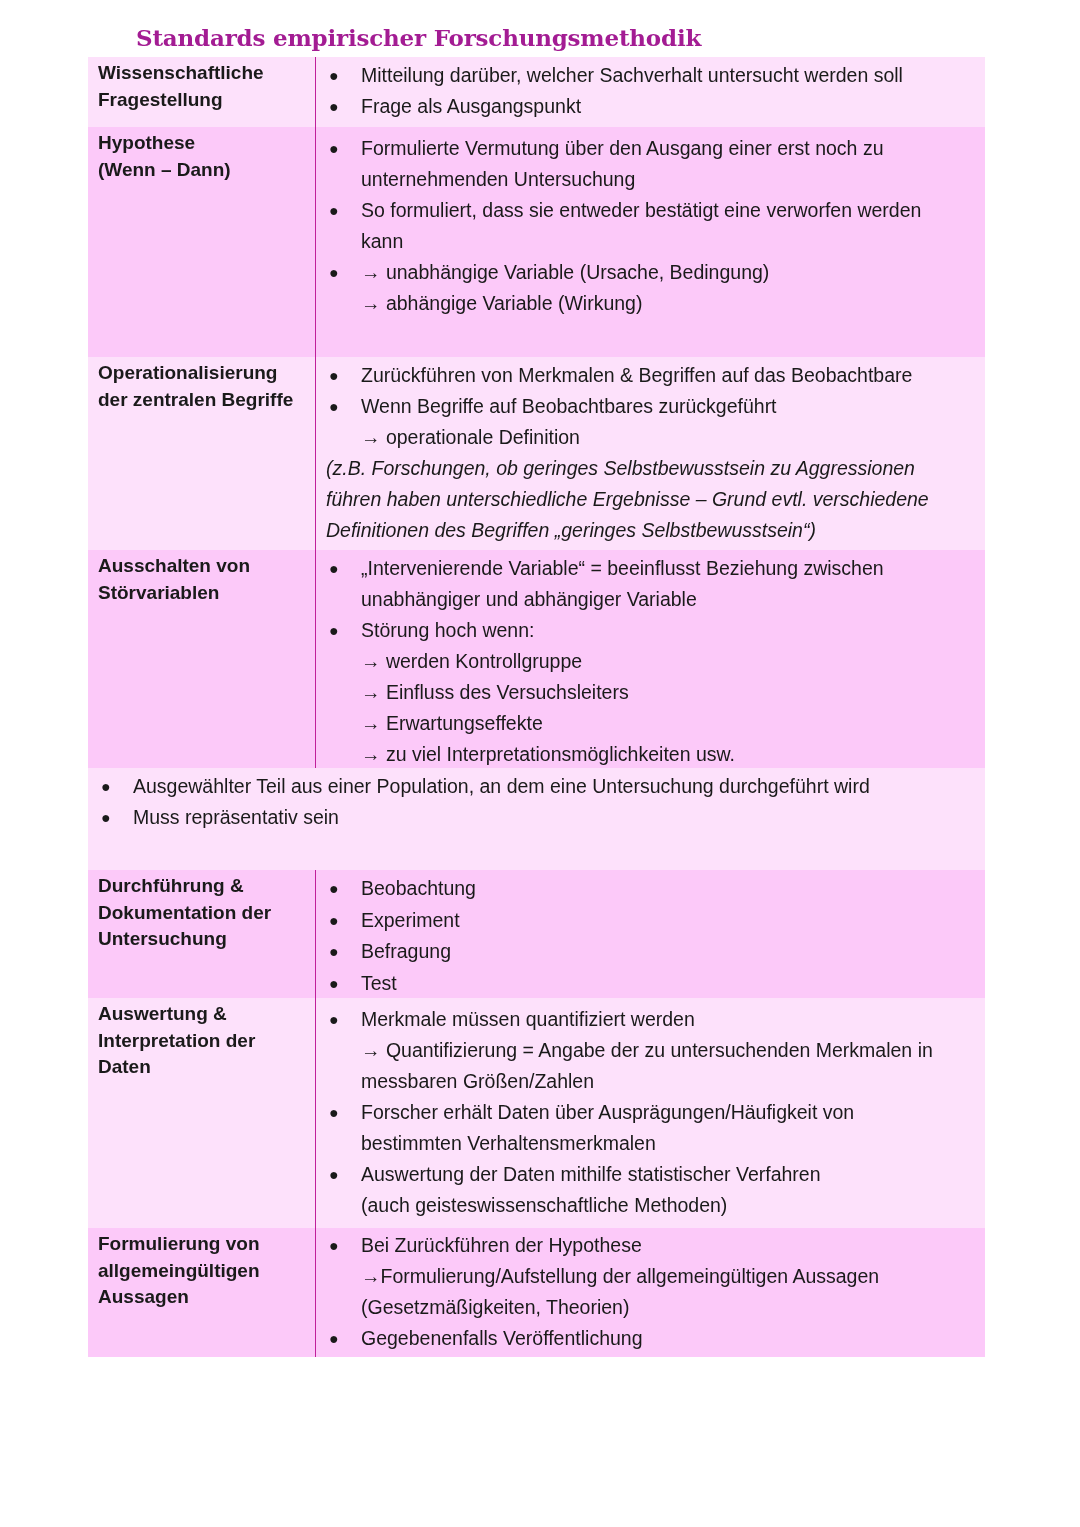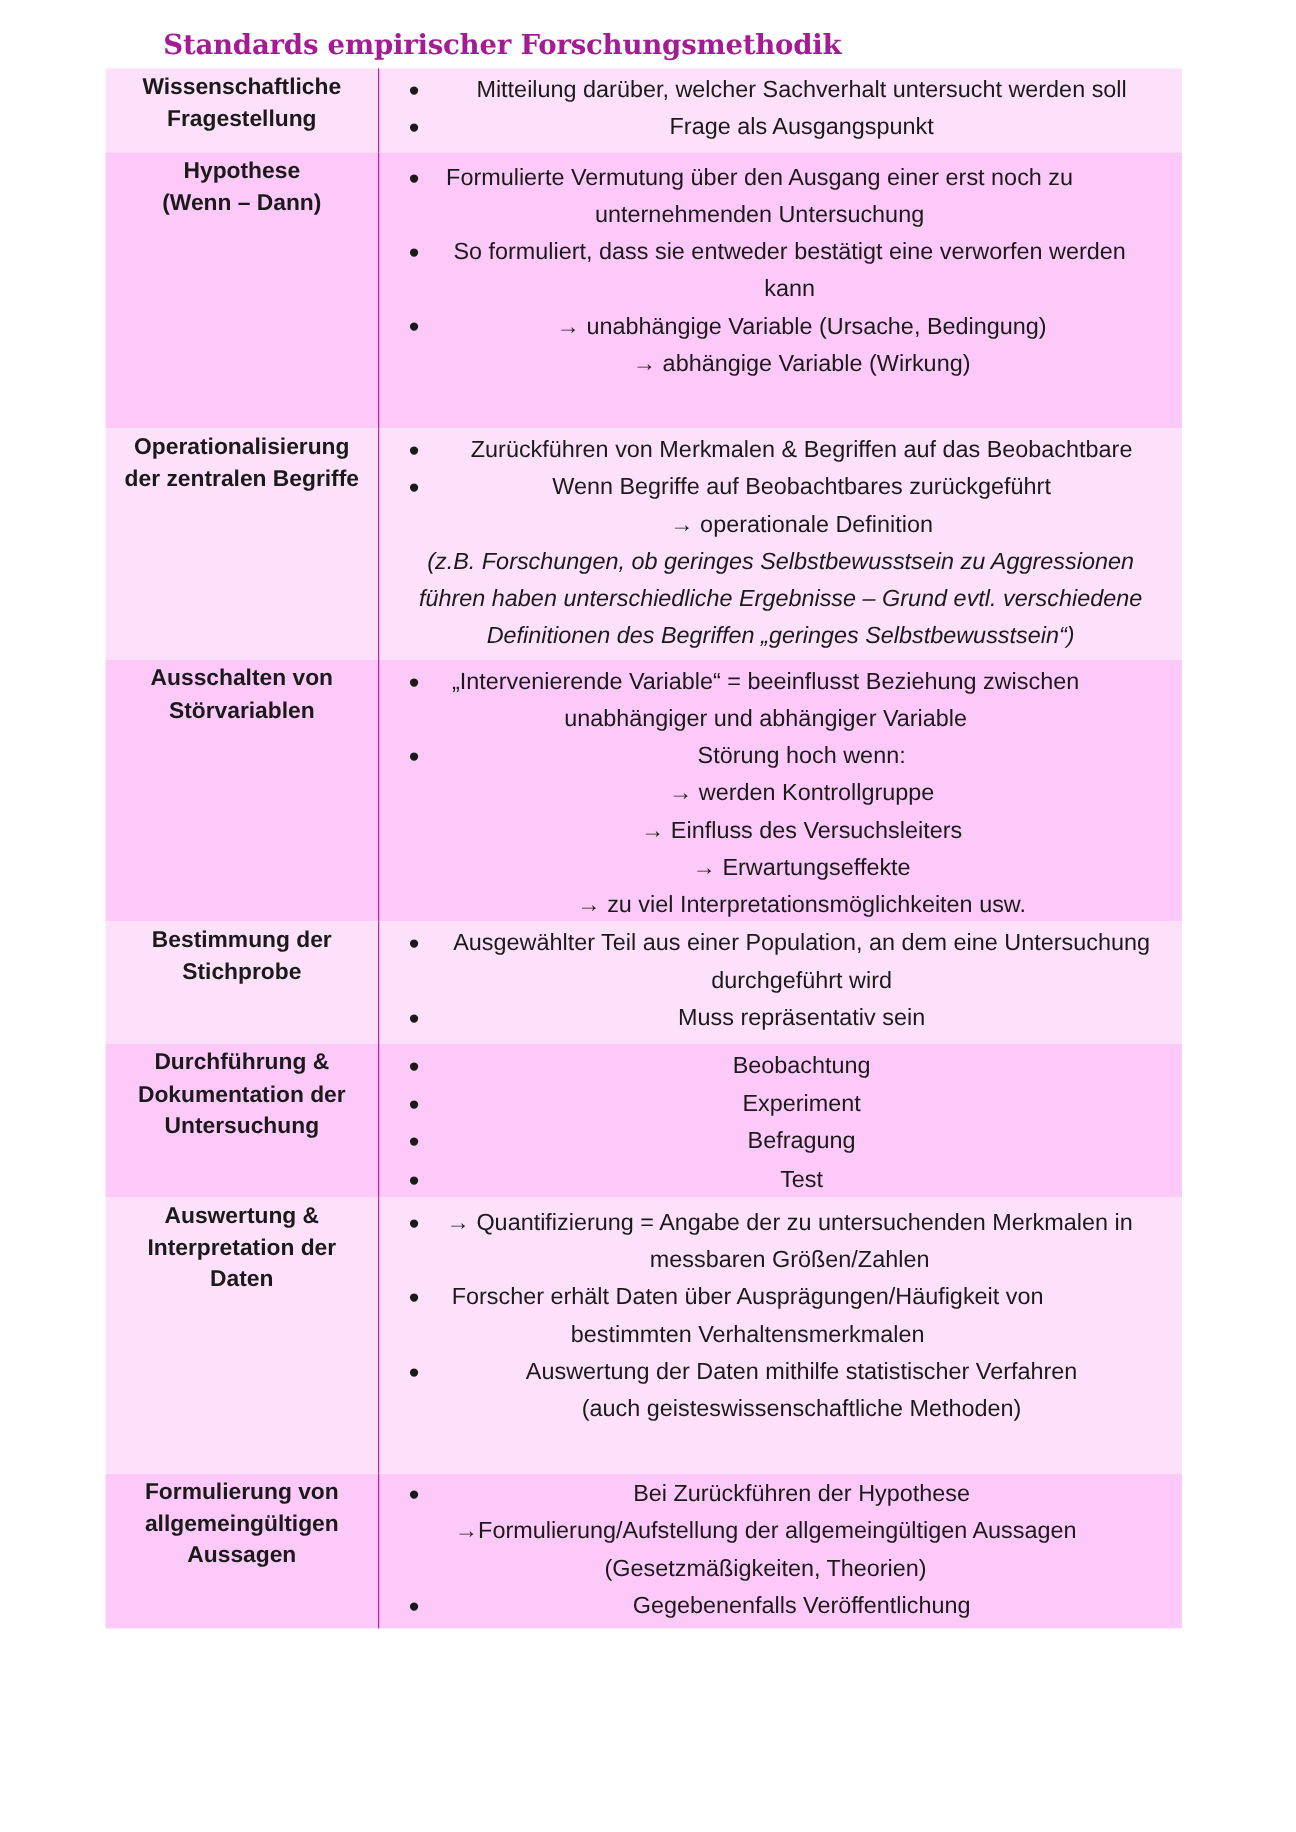--- a/index.html
+++ b/index.html
@@ -3,21 +3,21 @@
 <meta charset="utf-8">
 <style>
   html, body { margin: 0; padding: 0; background: #ffffff; }
   body { width: 1080px; height: 1527px; position: relative; font-family: "Liberation Sans", "DejaVu Sans", sans-serif; color: #111; }
   .title {
     position: absolute; left: 97px; top: 24px;
     font-family: "DejaVu Serif", "Liberation Serif", serif;
     font-weight: bold; font-size: 23px; color: #a31c93; letter-spacing: -0.2px; margin-left: 39px;
   }
   .table { position: absolute; left: 88px; top: 57px; width: 897px; }
-  .row { display: flex; position: relative; text-align: center; }
+  .row { display: flex; position: relative; }
   .row.light { background: #fde1fb; }
   .row.dark { background: #fcc9f9; }
   .cell-left {
     width: 228px; box-sizing: border-box; padding: 3px 10px 0 10px;
     font-weight: bold; font-size: 19px; line-height: 26.5px; color: #1a1a1a;
     border-right: 1.5px solid #c0209a;
   }
   .cell-right { flex: 1; padding: 3px 10px 3px 10px; font-size: 19.5px; line-height: 31px; color: #1a1a1a; }
   .bullet { display: flex; }
   .bullet .dot { width: 32px; flex: none; font-size: 16px; padding-left: 3px; }
@@ -86,21 +86,20 @@
           <span class="txt" style="padding-right:60px">„Intervenierende Variable“ = beeinflusst Beziehung zwischen unabhängiger und abhängiger Variable</span>
         </div>
       <div class="bullet">
           <span class="dot">●</span>
           <span class="txt"><span>Störung hoch wenn:</span><div class="sub">→ werden Kontrollgruppe</div><div class="sub">→ Einfluss des Versuchsleiters</div><div class="sub">→ Erwartungseffekte</div><div class="sub">→ zu viel Interpretationsmöglichkeiten usw.</div></span>
         </div>
     </div>
   </div>
 
   <div class="row light" style="height:102px">
-    <div class="cell-left"><span style="display:inline-block;width:160px">Bestimmung der Stichprobe</span></div>
     <div class="cell-right">
       <div class="bullet">
           <span class="dot">●</span>
           <span class="txt">Ausgewählter Teil aus einer Population, an dem eine Untersuchung durchgeführt wird</span>
         </div>
       <div class="bullet">
           <span class="dot">●</span>
           <span class="txt">Muss repräsentativ sein</span>
         </div>
     </div>
@@ -126,21 +125,21 @@
           <span class="txt">Test</span>
         </div>
     </div>
   </div>
 
   <div class="row light" style="height:230px">
     <div class="cell-left"><span style="display:inline-block;width:185px">Auswertung &amp; Interpretation der Daten</span></div>
     <div class="cell-right" style="padding-top:6px">
       <div class="bullet">
           <span class="dot">●</span>
-          <span class="txt"><div class="sub" style="padding-right:20px">→ Quantifizierung = Angabe der zu untersuchenden Merkmalen in messbaren Größen/Zahlen</div></span>
+          <span class="txt"><span>Merkmale müssen quantifiziert werden</span><div class="sub" style="padding-right:20px">→ Quantifizierung = Angabe der zu untersuchenden Merkmalen in messbaren Größen/Zahlen</div></span>
         </div>
       <div class="bullet">
           <span class="dot">●</span>
           <span class="txt" style="padding-right:90px">Forscher erhält Daten über Ausprägungen/Häufigkeit von bestimmten Verhaltensmerkmalen</span>
         </div>
       <div class="bullet">
           <span class="dot">●</span>
           <span class="txt"><span>Auswertung der Daten mithilfe statistischer Verfahren</span><div class="sub">(auch geisteswissenschaftliche Methoden)</div></span>
         </div>
     </div>

